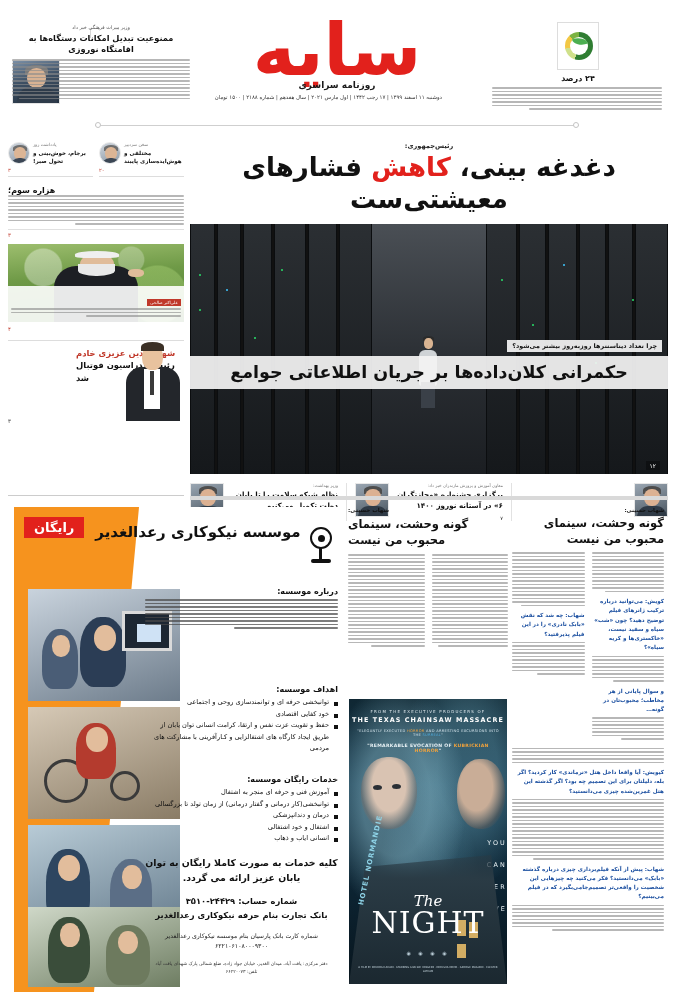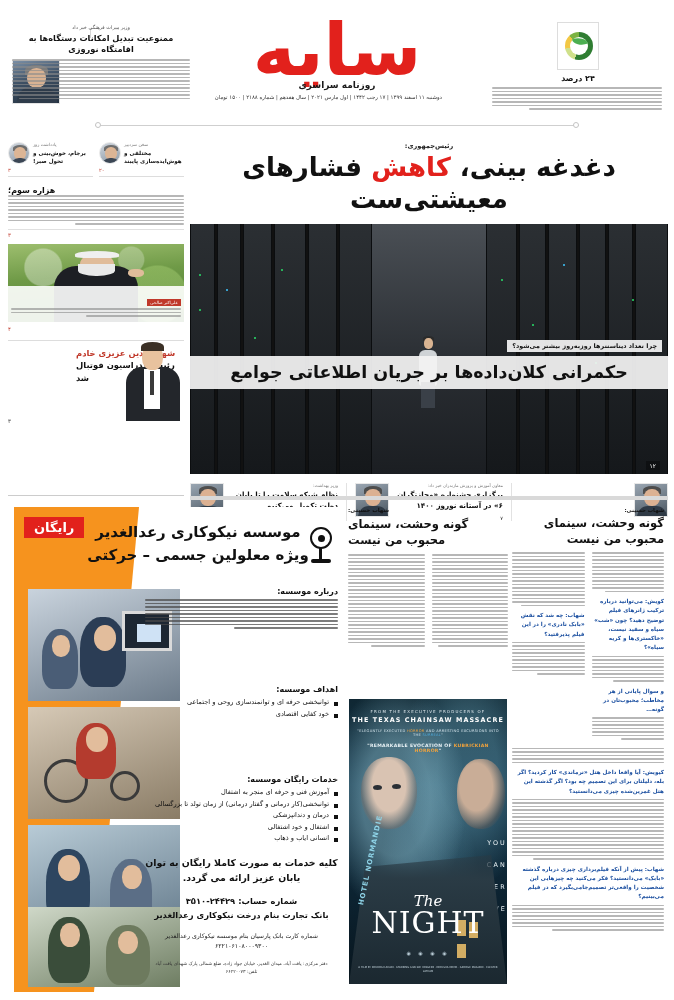--- a/index.html
+++ b/index.html
@@ -566,21 +566,20 @@
 
       <div class="ad-free">رایگان</div>
 
       <div class="ad-logo">
         <div class="ring"></div>
           <div class="stem"></div>
           <div class="base"></div>
       </div>
       <div class="ad-title">
         <div>موسسه نیکوکاری رعدالغدیر</div>
-        <div>ویژه  معلولین جسمی – حرکتی</div>
       </div>
 
       <div class="ad-photo">
         <div class="ph-scarf" style="left:52px;top:28px;width:46px;height:70px;"></div>
         <div class="ph-skin" style="left:66px;top:36px;width:22px;height:26px;"></div>
         <div class="ph-scarf" style="left:14px;top:40px;width:36px;height:60px;background:#4a5d76;"></div>
         <div class="ph-skin" style="left:24px;top:46px;width:18px;height:22px;"></div>
         <div class="ph-monitor"></div>
       </div>
       <div class="ad-photo ad-photo2">
@@ -615,39 +614,40 @@
             <i style="width:100%"></i>
           <i style="width:54%"></i>
         </div>
       </div>
 
       <div class="ad-body" style="top:178px;">
         <div class="ad-sec-h">اهداف موسسه:</div>
         <ul class="ad-list">
           <li>توانبخشی حرفه ای و توانمندسازی روحی و اجتماعی</li>
           <li>خود کفایی اقتصادی</li>
+          <li>حفظ و تقویت عزت نفس و ارتقا، کرامت انسانی توان یابان از طریق ایجاد کارگاه های اشتغالزایی و کـارآفرینی با مشارکت های مردمی</li>
         </ul>
       </div>
 
       <div class="ad-body" style="top:268px;">
         <div class="ad-sec-h">خدمات رایگان موسسه:</div>
         <ul class="ad-list">
           <li>آموزش فنی و حرفه ای منجر به اشتغال</li>
           <li>توانبخشی(کار درمانی و گفتار درمانی) از زمان تولد تا بزرگسالی</li>
           <li>درمان و دندانپزشکی</li>
           <li>اشتغال و خود اشتغالی</li>
           <li>انسانی ایاب و ذهاب</li>
         </ul>
       </div>
 
       <div class="ad-body" style="top:348px;">
         <div class="ad-note">کلیه خدمات به صورت کاملا رایگان به توان یابان عزیز ارائه می گردد.</div>
         <div class="ad-acc">
           <div>شماره حساب: ۲۴۴۲۹-۳۵۱۰</div>
-          <div>بانک تجارت بنام درخت نیکوکاری رعدالغدیر</div>
+          <div>بانک تجارت بنام حرفه نیکوکاری رعدالغدیر</div>
         </div>
         <div class="ad-card">
           <div>شماره کارت بانک پارسیان بنام موسسه نیکوکاری رعدالغدیر</div>
           <div>۶۲۲۱۰۶۱۰۸۰۰۰۹۳۰۰</div>
         </div>
         <div class="ad-addr">
           <div>دفتر مرکزی: یافت آباد، میدان الغدیر، خیابان جواد زاده، ضلع شمالی پارک شهدای یافت آباد</div>
           <div>تلفن: ۶۶۲۲۰۰۷۳</div>
         </div>
       </div>

